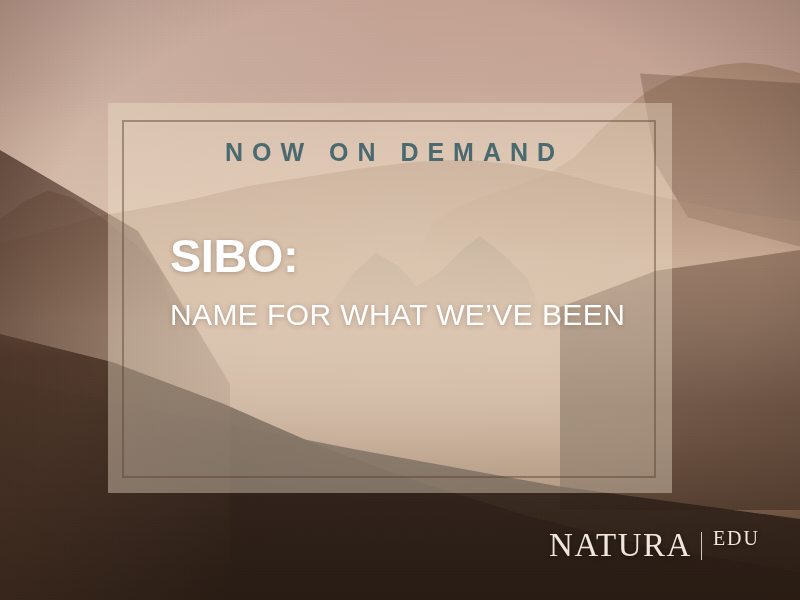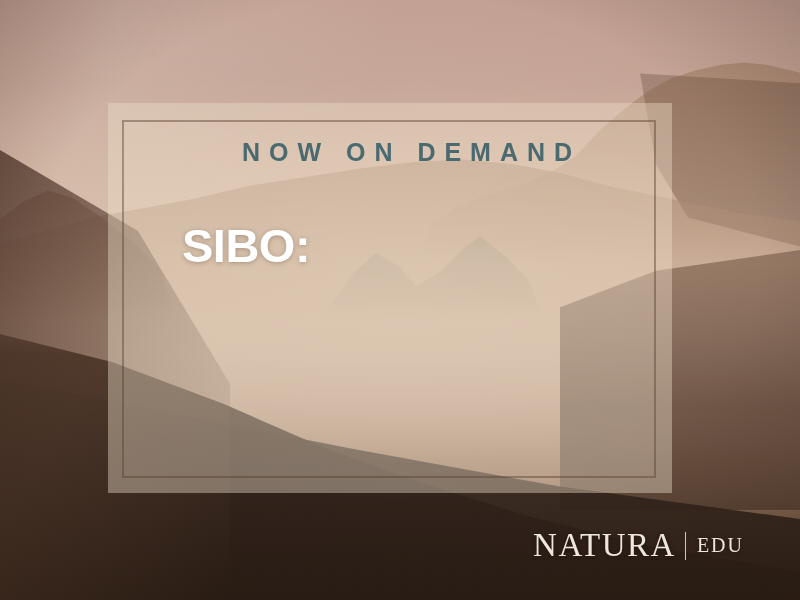--- a/index.html
+++ b/index.html
@@ -155,54 +155,52 @@
     left: 108px; top: 140px;
     width: 564px;
     text-align: center;
     color: #4a6a70;
     font-size: 25px;
     font-weight: 700;
     letter-spacing: 9px;
     text-indent: 9px;
     line-height: 1;
     font-family: "Liberation Sans", sans-serif;
-    padding-left: 17px;
   }
   .headline {
     position: absolute;
-    left: 170px; top: 222px;
+    left: 170px; top: 232px;
     color: #ffffff;
     font-size: 47px;
     font-weight: 700;
     letter-spacing: -0.5px;
     line-height: 1;
     text-shadow: 0 1px 5px rgba(70,48,34,0.33);
     font-family: "Liberation Sans", sans-serif;
-    margin-left: 12px;
   }
   .subhead {
     position: absolute;
     left: 170px; top: 294px;
     width: 470px;
     color: #ffffff;
     font-size: 30px;
     font-weight: 300;
     line-height: 42px;
     letter-spacing: 0.4px;
     text-shadow: 0 1px 5px rgba(70,48,34,0.30);
     font-family: "Liberation Sans", sans-serif;
   }
   .subhead .ln { display: block; white-space: nowrap; }
 
   
   .logo {
     position: absolute;
-    right: 56px; bottom: 36px;
+    right: 40px; bottom: 36px;
     display: flex;
-    align-items: center;
+    align-items: flex-start;
     color: #efe7de;
     font-family: "Liberation Serif", serif;
     text-shadow: 0 1px 4px rgba(20,12,8,0.55);
   }
   .logo-word {
     font-size: 33px;
     letter-spacing: 1.5px;
     font-weight: 400;
   }
   .logo-divider {
@@ -241,20 +239,21 @@
   <div class="bg-layer bg-grain"></div>
 
   <div class="card-outer"></div>
   <div class="card-inner-frame"></div>
 
   <div class="eyebrow">NOW ON DEMAND</div>
 
   <div class="headline">SIBO:</div>
 
   <div class="subhead">
+    <span class="ln">NAME FOR WHAT WE’VE BEEN</span>
   </div>
 
   <div class="logo">
     <span class="logo-word">NATURA</span>
     <span class="logo-divider"></span>
     <span class="logo-sub">EDU</span>
   </div>
 
 </div>
 

